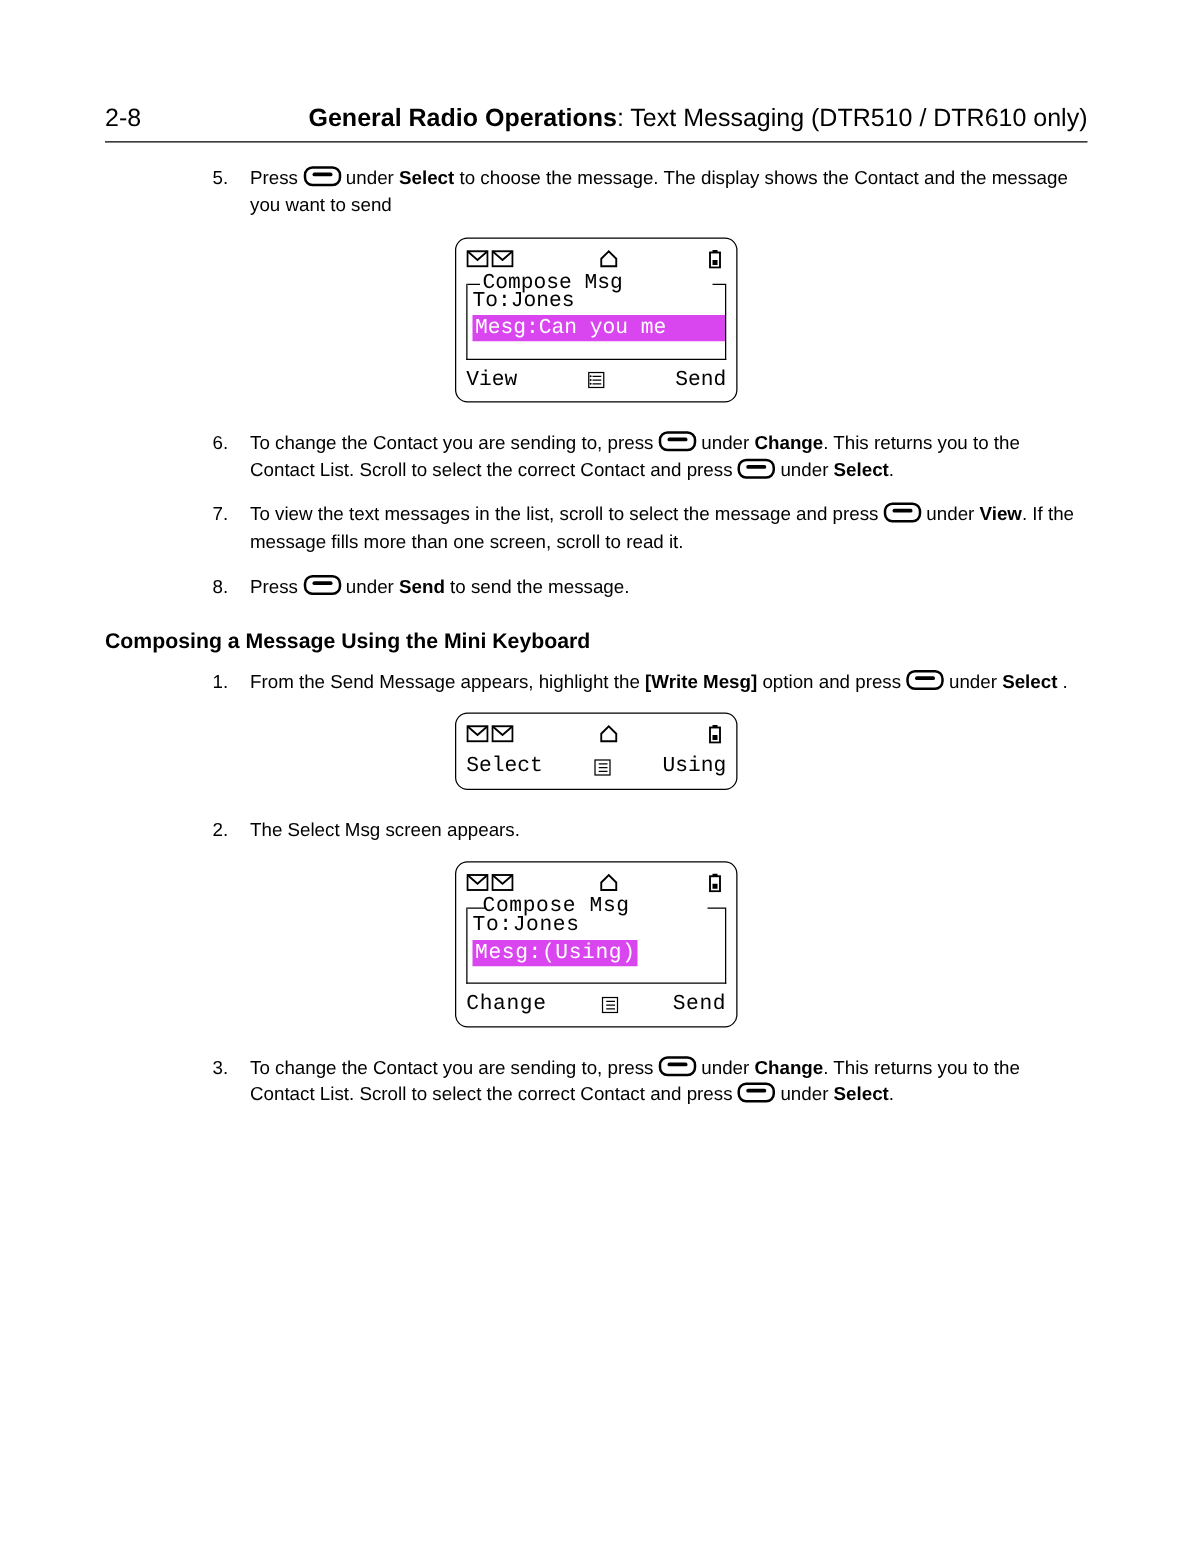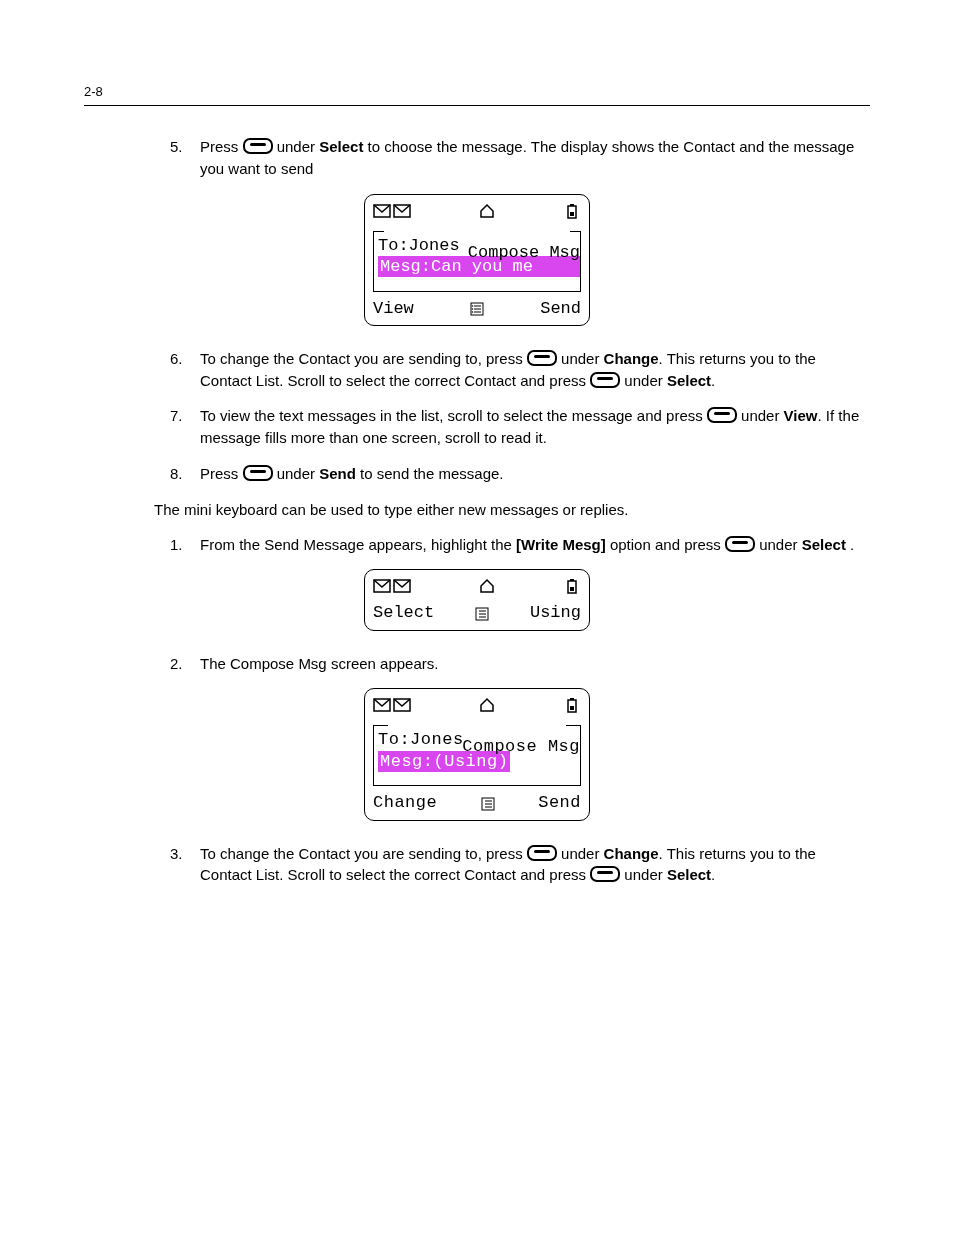--- a/index.html
+++ b/index.html
@@ -10,24 +10,24 @@
     color: #000;
     background: #fff;
     width: 954px;
   }
   .page {
     padding: 84px 84px 40px 84px;
   }
   .header-row {
     display: flex;
     justify-content: space-between;
-    font-size: 13px;
+    font-size: 20px;
     padding-bottom: 6px;
     border-bottom: 1.5px solid #000;
-    margin-bottom: 30px;
+    margin-bottom: 18px;
   }
   .header-right { text-align: right; }
   .bold { font-weight: bold; }
   ol.main-list {
     margin: 0;
     padding-left: 116px;
     list-style: none;
   }
   ol.main-list > li {
     position: relative;
@@ -93,25 +93,24 @@
   .fieldset {
     position: relative;
     border: 1px solid #000;
     border-top: none;
     padding: 4px 4px 2px 4px;
     margin-top: 10px;
   }
   .fieldset .legend {
     position: absolute;
     top: -11px;
-    left: 0;
+    left: 12px;
     right: 0;
-    text-align: right;
+    text-align: left;
     white-space: nowrap;
-    margin-top: 22px;
   }
   .fieldset .legend::before,
   .fieldset .legend::after {
     content: " ";
   }
   .fieldset .topline-left, .fieldset .topline-right {
     position:absolute;
     top:0;
     height:0;
     border-top:1px solid #000;
@@ -130,20 +129,23 @@
     display:inline-block; margin-top:4px;
   }
 </style>
 </head>
 <body>
 
 <div class="page">
 
   <div class="header-row">
     <div>2-8</div>
+    <div class="header-right">
+      <span class="bold">General Radio Operations</span><span>: Text Messaging (DTR510 / DTR610 only)</span>
+    </div>
   </div>
 
   <ol class="main-list">
     <li>
       <span class="num">5.</span>
       <span>Press </span><span class="softkey"></span><span> under </span><span class="bold">Select</span><span> to choose the message. The display shows the Contact and the message you want to send</span>
     </li>
   </ol>
 
   <div class="screen-wrap">
@@ -199,21 +201,21 @@
     <li>
       <span class="num">7.</span>
       <span>To view the text messages in the list, scroll to select the message and press </span><span class="softkey"></span><span> under </span><span class="bold">View</span><span>. If the message fills more than one screen, scroll to read it.</span>
     </li>
     <li>
       <span class="num">8.</span>
       <span>Press </span><span class="softkey"></span><span> under </span><span class="bold">Send</span><span> to send the message.</span>
     </li>
   </ol>
 
-  <div class="intro">The mini keyboard can be used to type either new messages or replies.</div>
+  <div class="section-heading">Composing a Message Using the Mini Keyboard</div>
 
   <ol class="main-list">
     <li>
       <span class="num">1.</span>
       <span>From the Send Message appears, highlight the </span><span class="bold">[Write Mesg]</span><span> option and press </span><span class="softkey"></span><span> under </span><span class="bold">Select</span><span> .</span>
     </li>
   </ol>
 
   <div class="screen-wrap">
     <div class="screen">
@@ -246,21 +248,21 @@
               <line x1="4" y1="10" x2="11" y2="10" stroke="#000"></line>
             </svg></span>
         <span>Using</span>
       </div>
     </div>
   </div>
 
   <ol class="main-list">
     <li>
       <span class="num">2.</span>
-      <span>The Compose Msg screen appears.</span>
+      <span>The Select Msg screen appears.</span>
     </li>
   </ol>
 
   <div class="screen-wrap">
     <div class="screen pixel">
       <div class="status-row">
         <span class="status-left">
           <span class="ico"><svg viewBox="0 0 18 16">
                 <rect x="1" y="2" width="16" height="12" fill="none" stroke="#000" stroke-width="1.5"></rect>
                 <path d="M1 2 L9 9 L17 2" fill="none" stroke="#000" stroke-width="1.5"></path>

